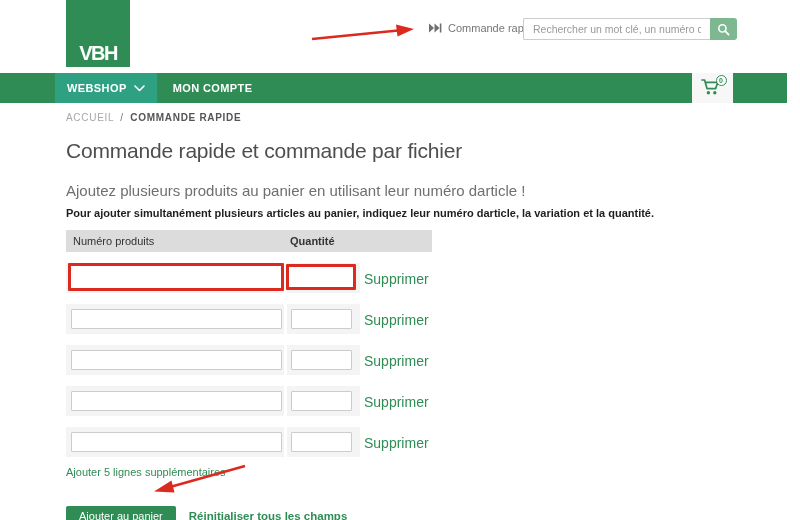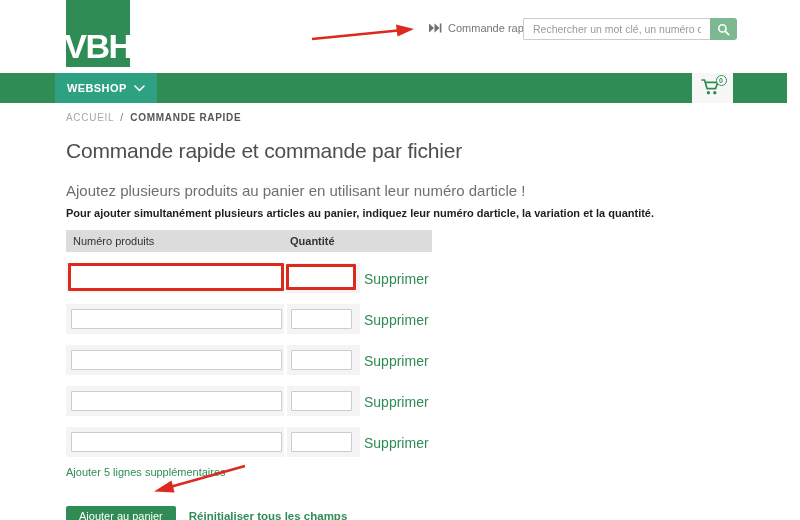--- a/index.html
+++ b/index.html
@@ -3,21 +3,21 @@
 <meta charset="utf-8">
 <style>
   * { margin:0; padding:0; box-sizing:border-box; }
   html,body { width:800px; height:520px; background:#fff; overflow:hidden;
               font-family:"Liberation Sans","DejaVu Sans",sans-serif; }
 
   
   .top-header { position:relative; height:73px; background:#fff; }
   .logo { position:absolute; left:66px; top:0; width:64px; height:67px;
           background:#2F8C54; display:flex; align-items:flex-end; justify-content:center; cursor:pointer; }
-  .logo span { color:#fff; font-weight:bold; font-size:34px; letter-spacing:-1.5px;
+  .logo span { color:#fff; font-weight:bold; font-size:20px; letter-spacing:-1.5px;
                line-height:1; padding-bottom:4px; }
   .quick-order { position:absolute; left:428px; top:22px; display:flex; align-items:center;
                  gap:6px; color:#767676; font-size:11px; cursor:pointer; }
   .search-bar { position:absolute; left:523px; top:18px; height:22px; display:flex; }
   .search-bar input { width:187px; height:22px; border:1px solid #ccc; border-right:none;
                       border-radius:2px 0 0 2px; font-size:10.5px; padding:0 9px; color:#555;
                       font-family:"Liberation Sans",sans-serif; outline:none; }
   .search-bar input::placeholder { color:#999; }
   .search-btn { width:27px; height:22px; background:#7DB891; border:none;
                 border-radius:0 3px 3px 0; display:flex; align-items:center; justify-content:center;
@@ -105,20 +105,23 @@
   </div>
 </div>
 
 <div class="navbar">
   <div class="nav-item active">
     <span>WEBSHOP</span>
     <svg width="11" height="7" viewBox="0 0 11 7">
       <polyline points="1,1 5.5,5.5 10,1" fill="none" stroke="#fff" stroke-width="1.6" stroke-linecap="round" stroke-linejoin="round"></polyline>
     </svg>
   </div>
+  <div class="nav-item">
+    <span>MON COMPTE</span>
+  </div>
 
   <div class="cart-box">
     <div class="cart-wrap">
       <svg width="20" height="18" viewBox="0 0 20 18">
         <path d="M1 2 h2.6 l2.4 8.6 h8.6 l2.2-6.3 h-11.5" fill="none" stroke="#2F8C54" stroke-width="1.7" stroke-linecap="round" stroke-linejoin="round"></path>
         <circle cx="7.4" cy="14.8" r="1.7" fill="#2F8C54"></circle>
         <circle cx="13.8" cy="14.8" r="1.7" fill="#2F8C54"></circle>
       </svg>
       <div class="cart-badge">0</div>
     </div>

